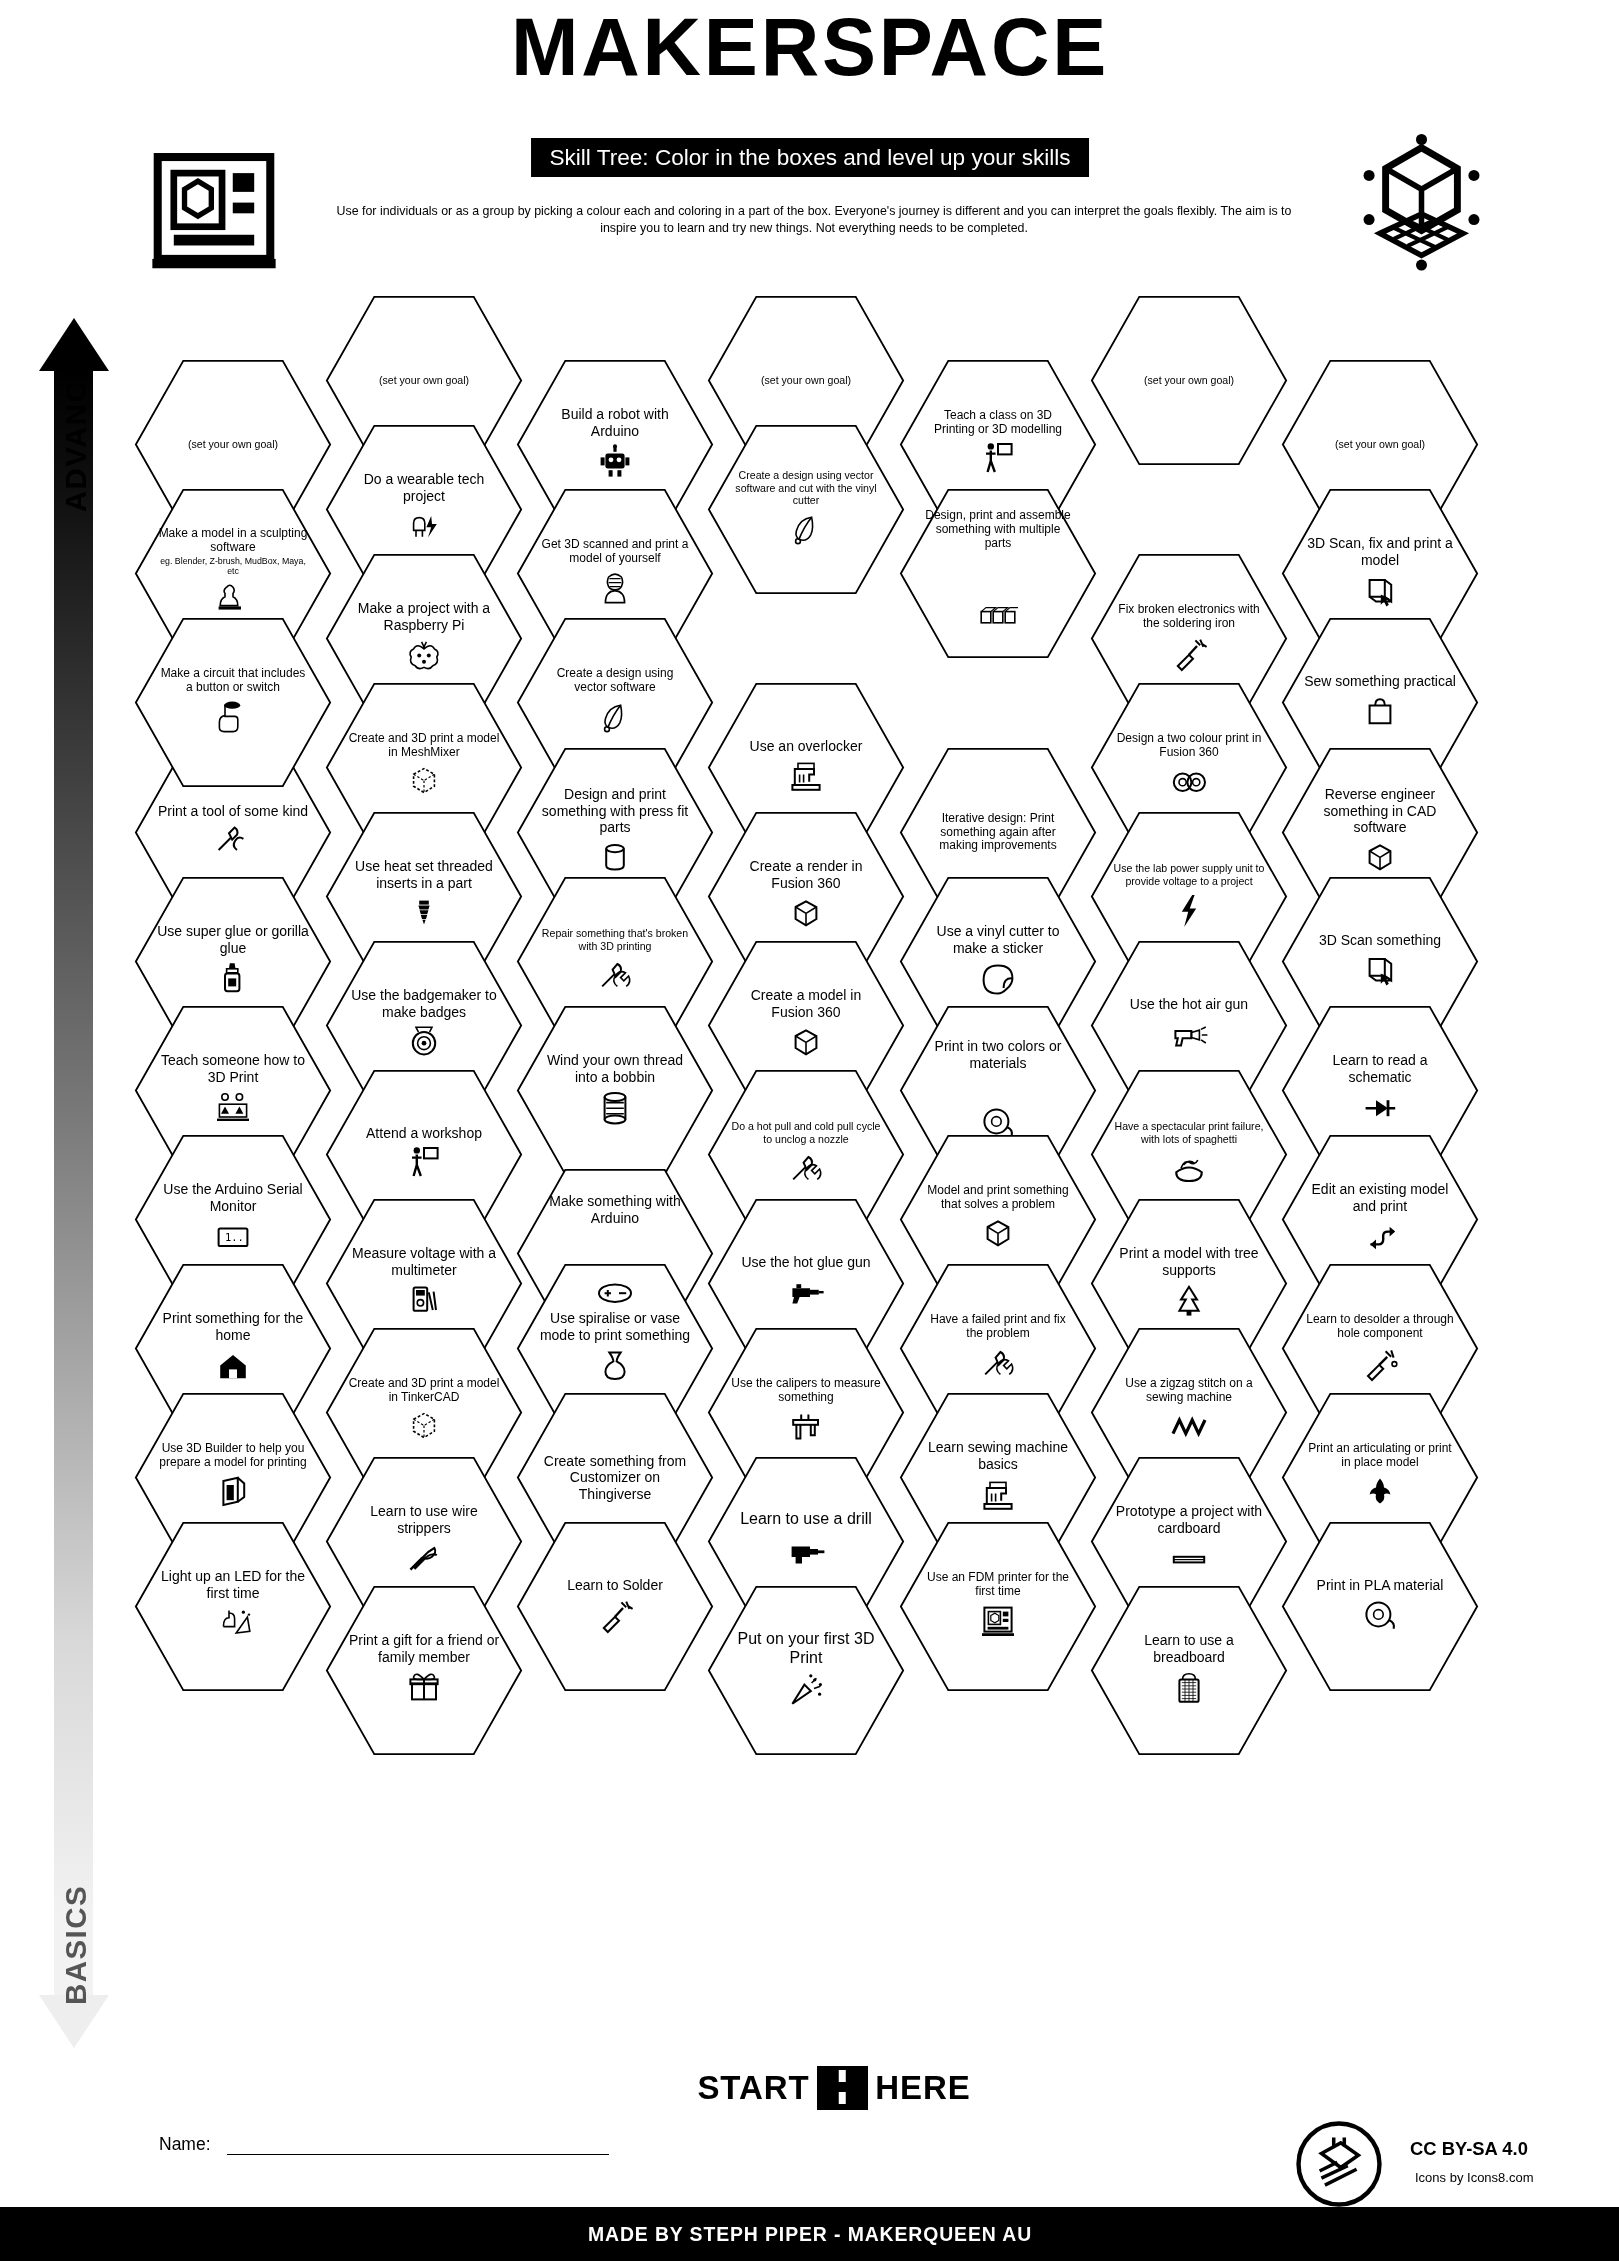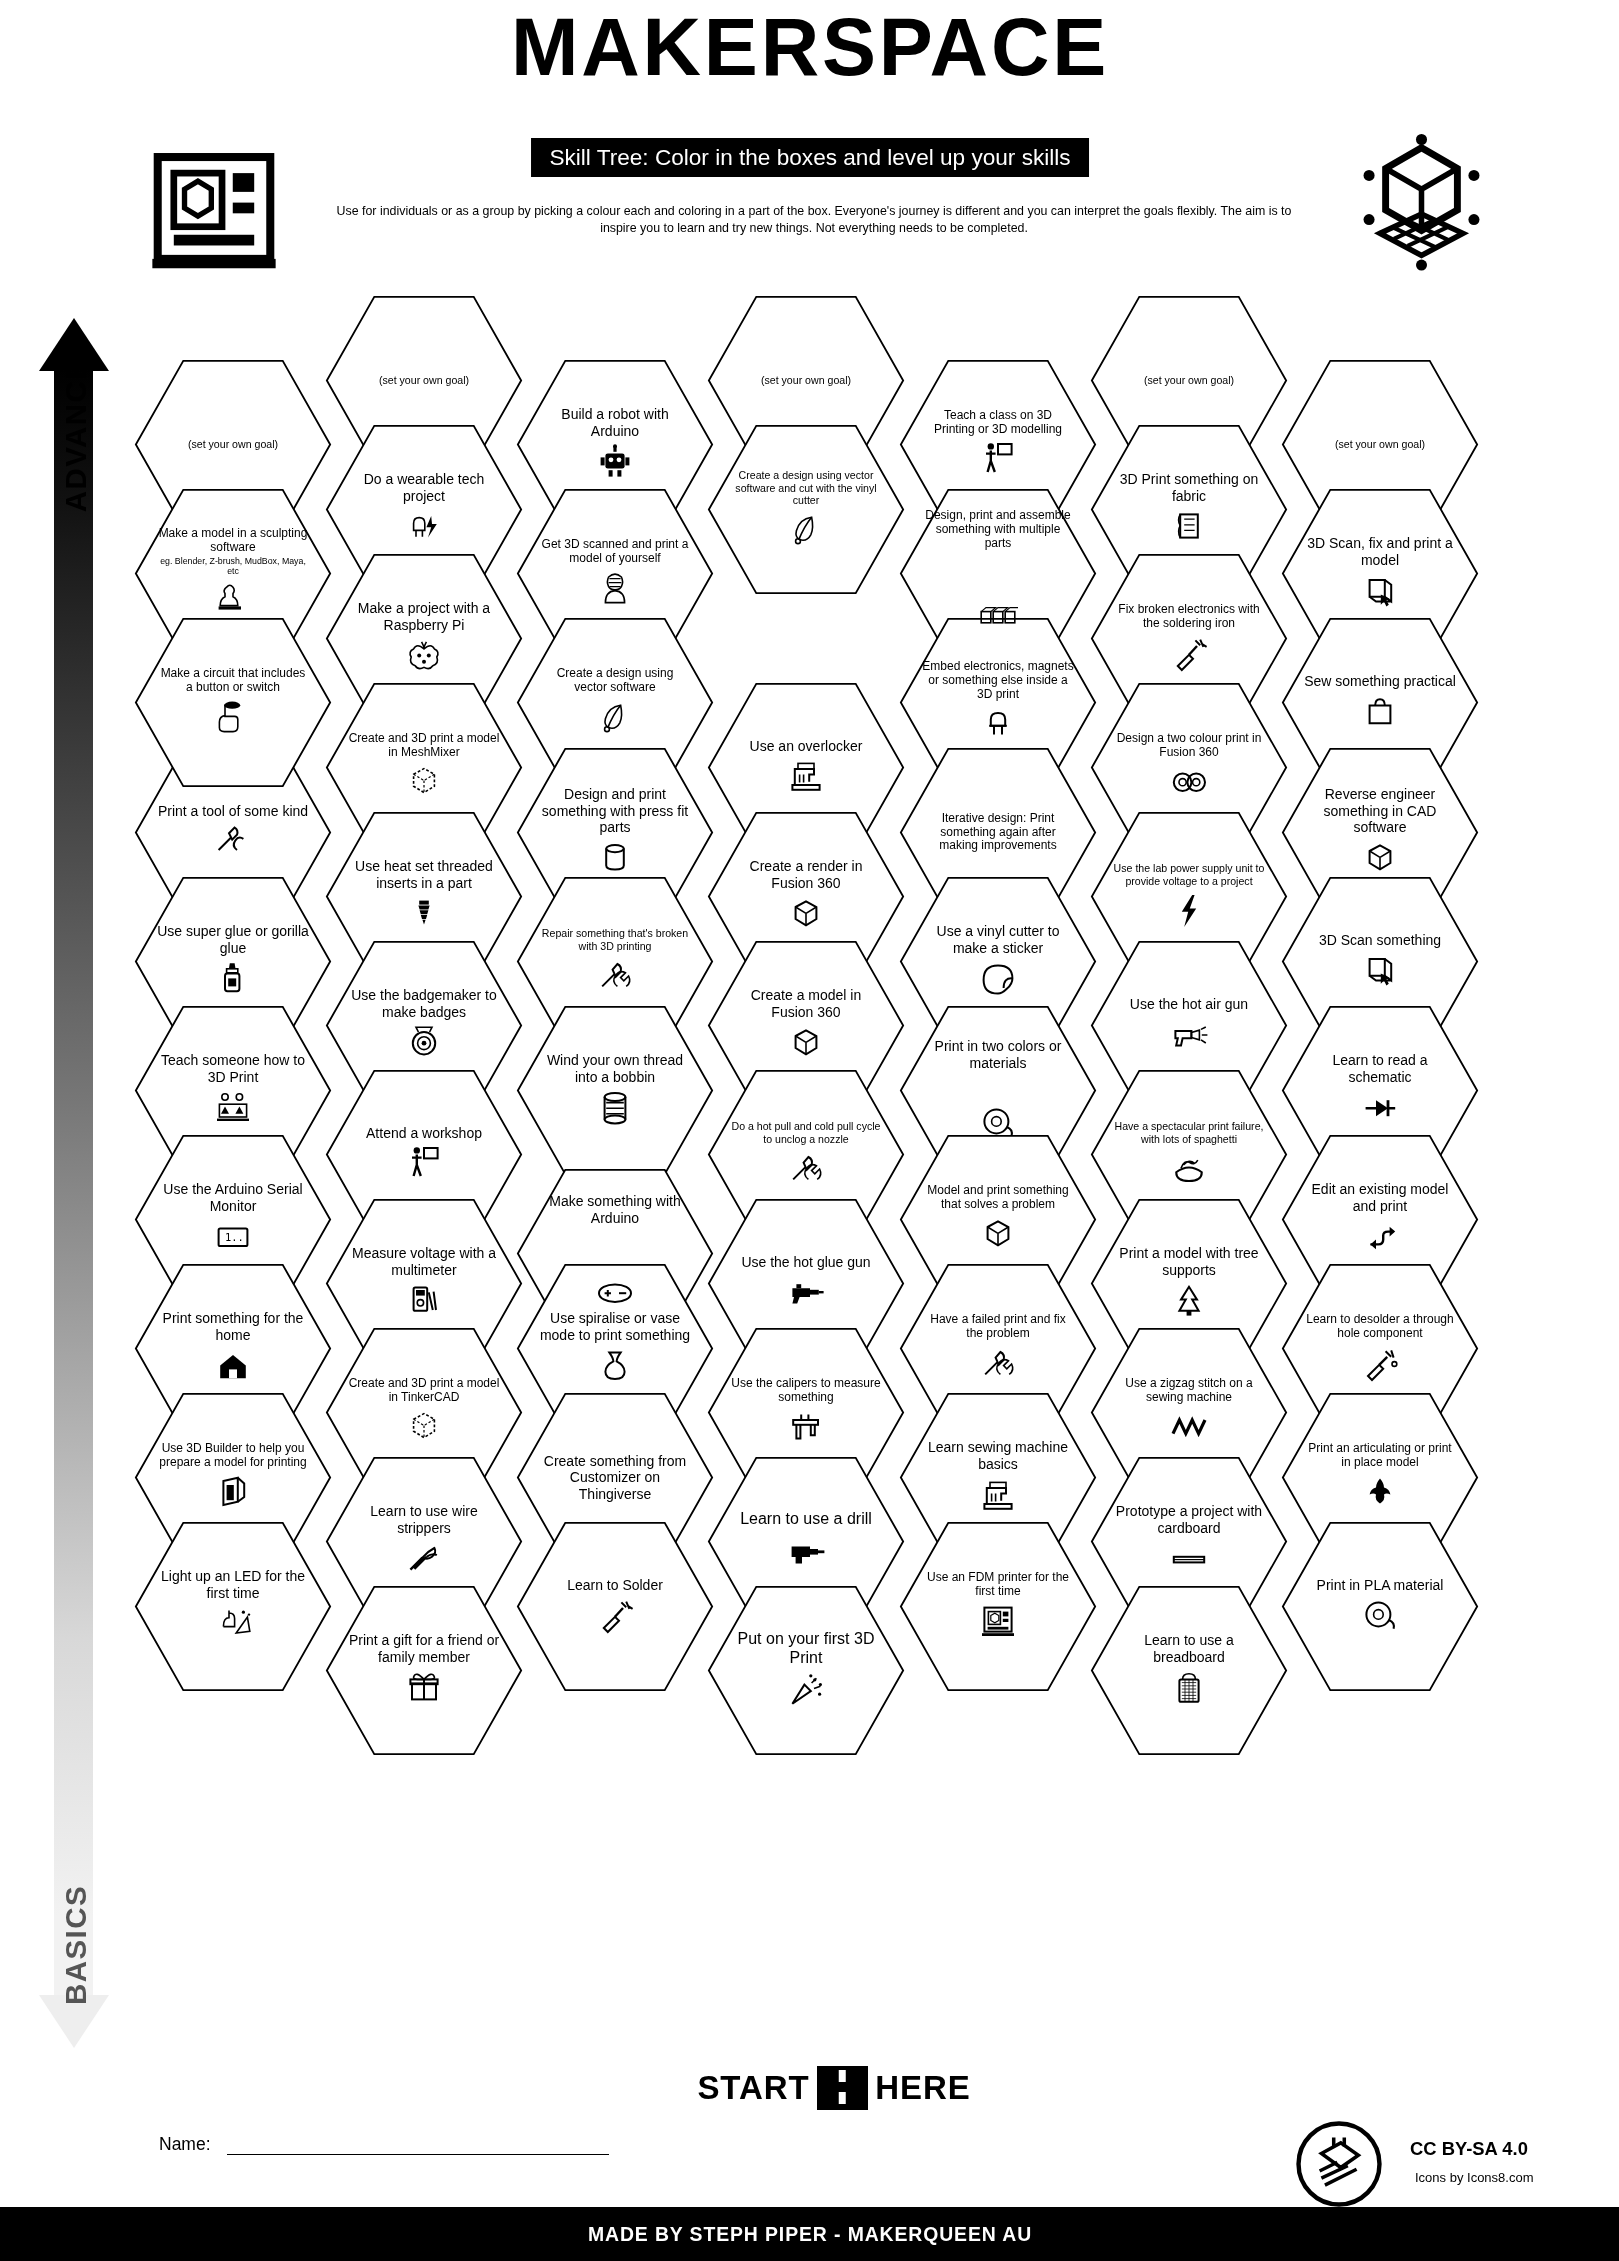--- a/index.html
+++ b/index.html
@@ -756,31 +756,20 @@
         <polygon points="107,4 323,4 426,186 323,368 107,368 4,186" fill="#ffffff" stroke="#000000" stroke-width="4"></polygon>
       </svg>
       <div class="hexlabel">Design, print and assemble something with multiple parts</div>
       <div class="hexicon"><svg width="40" height="40" viewBox="0 0 100 100">
           <rect x="8" y="34" width="24" height="28" fill="none" stroke="#000" stroke-width="4"></rect>
           <rect x="38" y="34" width="24" height="28" fill="none" stroke="#000" stroke-width="4"></rect>
           <rect x="68" y="34" width="24" height="28" fill="none" stroke="#000" stroke-width="4"></rect>
           <path d="M8 34 l12 -10 l24 0 l-12 10 M38 34 l12 -10 l24 0 l-12 10 M68 34 l12 -10 l24 0" fill="none" stroke="#000" stroke-width="3"></path>
         </svg></div>
     </div>
-    <div class="hex small" style="left: 899px; top: 617px;">
-      <svg class="hexbg" viewBox="0 0 430 372" preserveAspectRatio="none">
-        <polygon points="107,4 323,4 426,186 323,368 107,368 4,186" fill="#ffffff" stroke="#000000" stroke-width="4"></polygon>
-      </svg>
-      <div class="hexlabel">Embed electronics, magnets or something else inside a 3D print</div>
-      <div class="hexicon"><svg width="40" height="40" viewBox="0 0 100 100">
-          <path d="M32 52 l0 -16 q0 -16 18 -16 q18 0 18 16 l0 16z" fill="none" stroke="#000" stroke-width="5"></path>
-          <path d="M28 52 l44 0" stroke="#000" stroke-width="5"></path>
-          <path d="M40 52 l0 22 M60 52 l0 22" stroke="#000" stroke-width="5"></path>
-        </svg></div>
-    </div>
     <div class="hex small" style="left: 899px; top: 747px;">
       <svg class="hexbg" viewBox="0 0 430 372" preserveAspectRatio="none">
         <polygon points="107,4 323,4 426,186 323,368 107,368 4,186" fill="#ffffff" stroke="#000000" stroke-width="4"></polygon>
       </svg>
       <div class="hexlabel">Iterative design: Print something again after making improvements</div>
     </div>
     <div class="hex " style="left: 899px; top: 876px;">
       <svg class="hexbg" viewBox="0 0 430 372" preserveAspectRatio="none">
         <polygon points="107,4 323,4 426,186 323,368 107,368 4,186" fill="#ffffff" stroke="#000000" stroke-width="4"></polygon>
       </svg>
@@ -846,31 +835,20 @@
           <rect x="62" y="42" width="14" height="8" fill="#000"></rect>
           <rect x="24" y="62" width="52" height="7" fill="#000"></rect>
           <rect x="10" y="78" width="80" height="7" fill="#000"></rect>
         </svg></div>
     </div>
     <div class="hex goal" style="left: 1090px; top: 295px;">
       <svg class="hexbg" viewBox="0 0 430 372" preserveAspectRatio="none">
         <polygon points="107,4 323,4 426,186 323,368 107,368 4,186" fill="#ffffff" stroke="#000000" stroke-width="4"></polygon>
       </svg>
       <div class="hexlabel">(set your own goal)</div>
-    </div>
-    <div class="hex " style="left: 1090px; top: 424px;">
-      <svg class="hexbg" viewBox="0 0 430 372" preserveAspectRatio="none">
-        <polygon points="107,4 323,4 426,186 323,368 107,368 4,186" fill="#ffffff" stroke="#000000" stroke-width="4"></polygon>
-      </svg>
-      <div class="hexlabel">3D Print something on fabric</div>
-      <div class="hexicon"><svg width="40" height="40" viewBox="0 0 100 100">
-          <rect x="28" y="16" width="44" height="58" fill="none" stroke="#000" stroke-width="5"></rect>
-          <path d="M28 16 q-8 14 0 28 q-8 14 0 30" fill="none" stroke="#000" stroke-width="4"></path>
-          <path d="M38 28 l26 0 M38 42 l26 0 M38 56 l26 0" stroke="#000" stroke-width="3"></path>
-        </svg></div>
     </div>
     <div class="hex small" style="left: 1090px; top: 553px;">
       <svg class="hexbg" viewBox="0 0 430 372" preserveAspectRatio="none">
         <polygon points="107,4 323,4 426,186 323,368 107,368 4,186" fill="#ffffff" stroke="#000000" stroke-width="4"></polygon>
       </svg>
       <div class="hexlabel">Fix broken electronics with the soldering iron</div>
       <div class="hexicon"><svg width="40" height="40" viewBox="0 0 100 100">
           <path d="M22 80 L50 52 L60 62 L32 90 Z" fill="none" stroke="#000" stroke-width="5"></path>
           <path d="M50 52 L70 30" stroke="#000" stroke-width="6"></path>
           <path d="M66 16 l12 12 M78 14 l8 18 M84 26 l10 6" stroke="#000" stroke-width="5" fill="none"></path>

